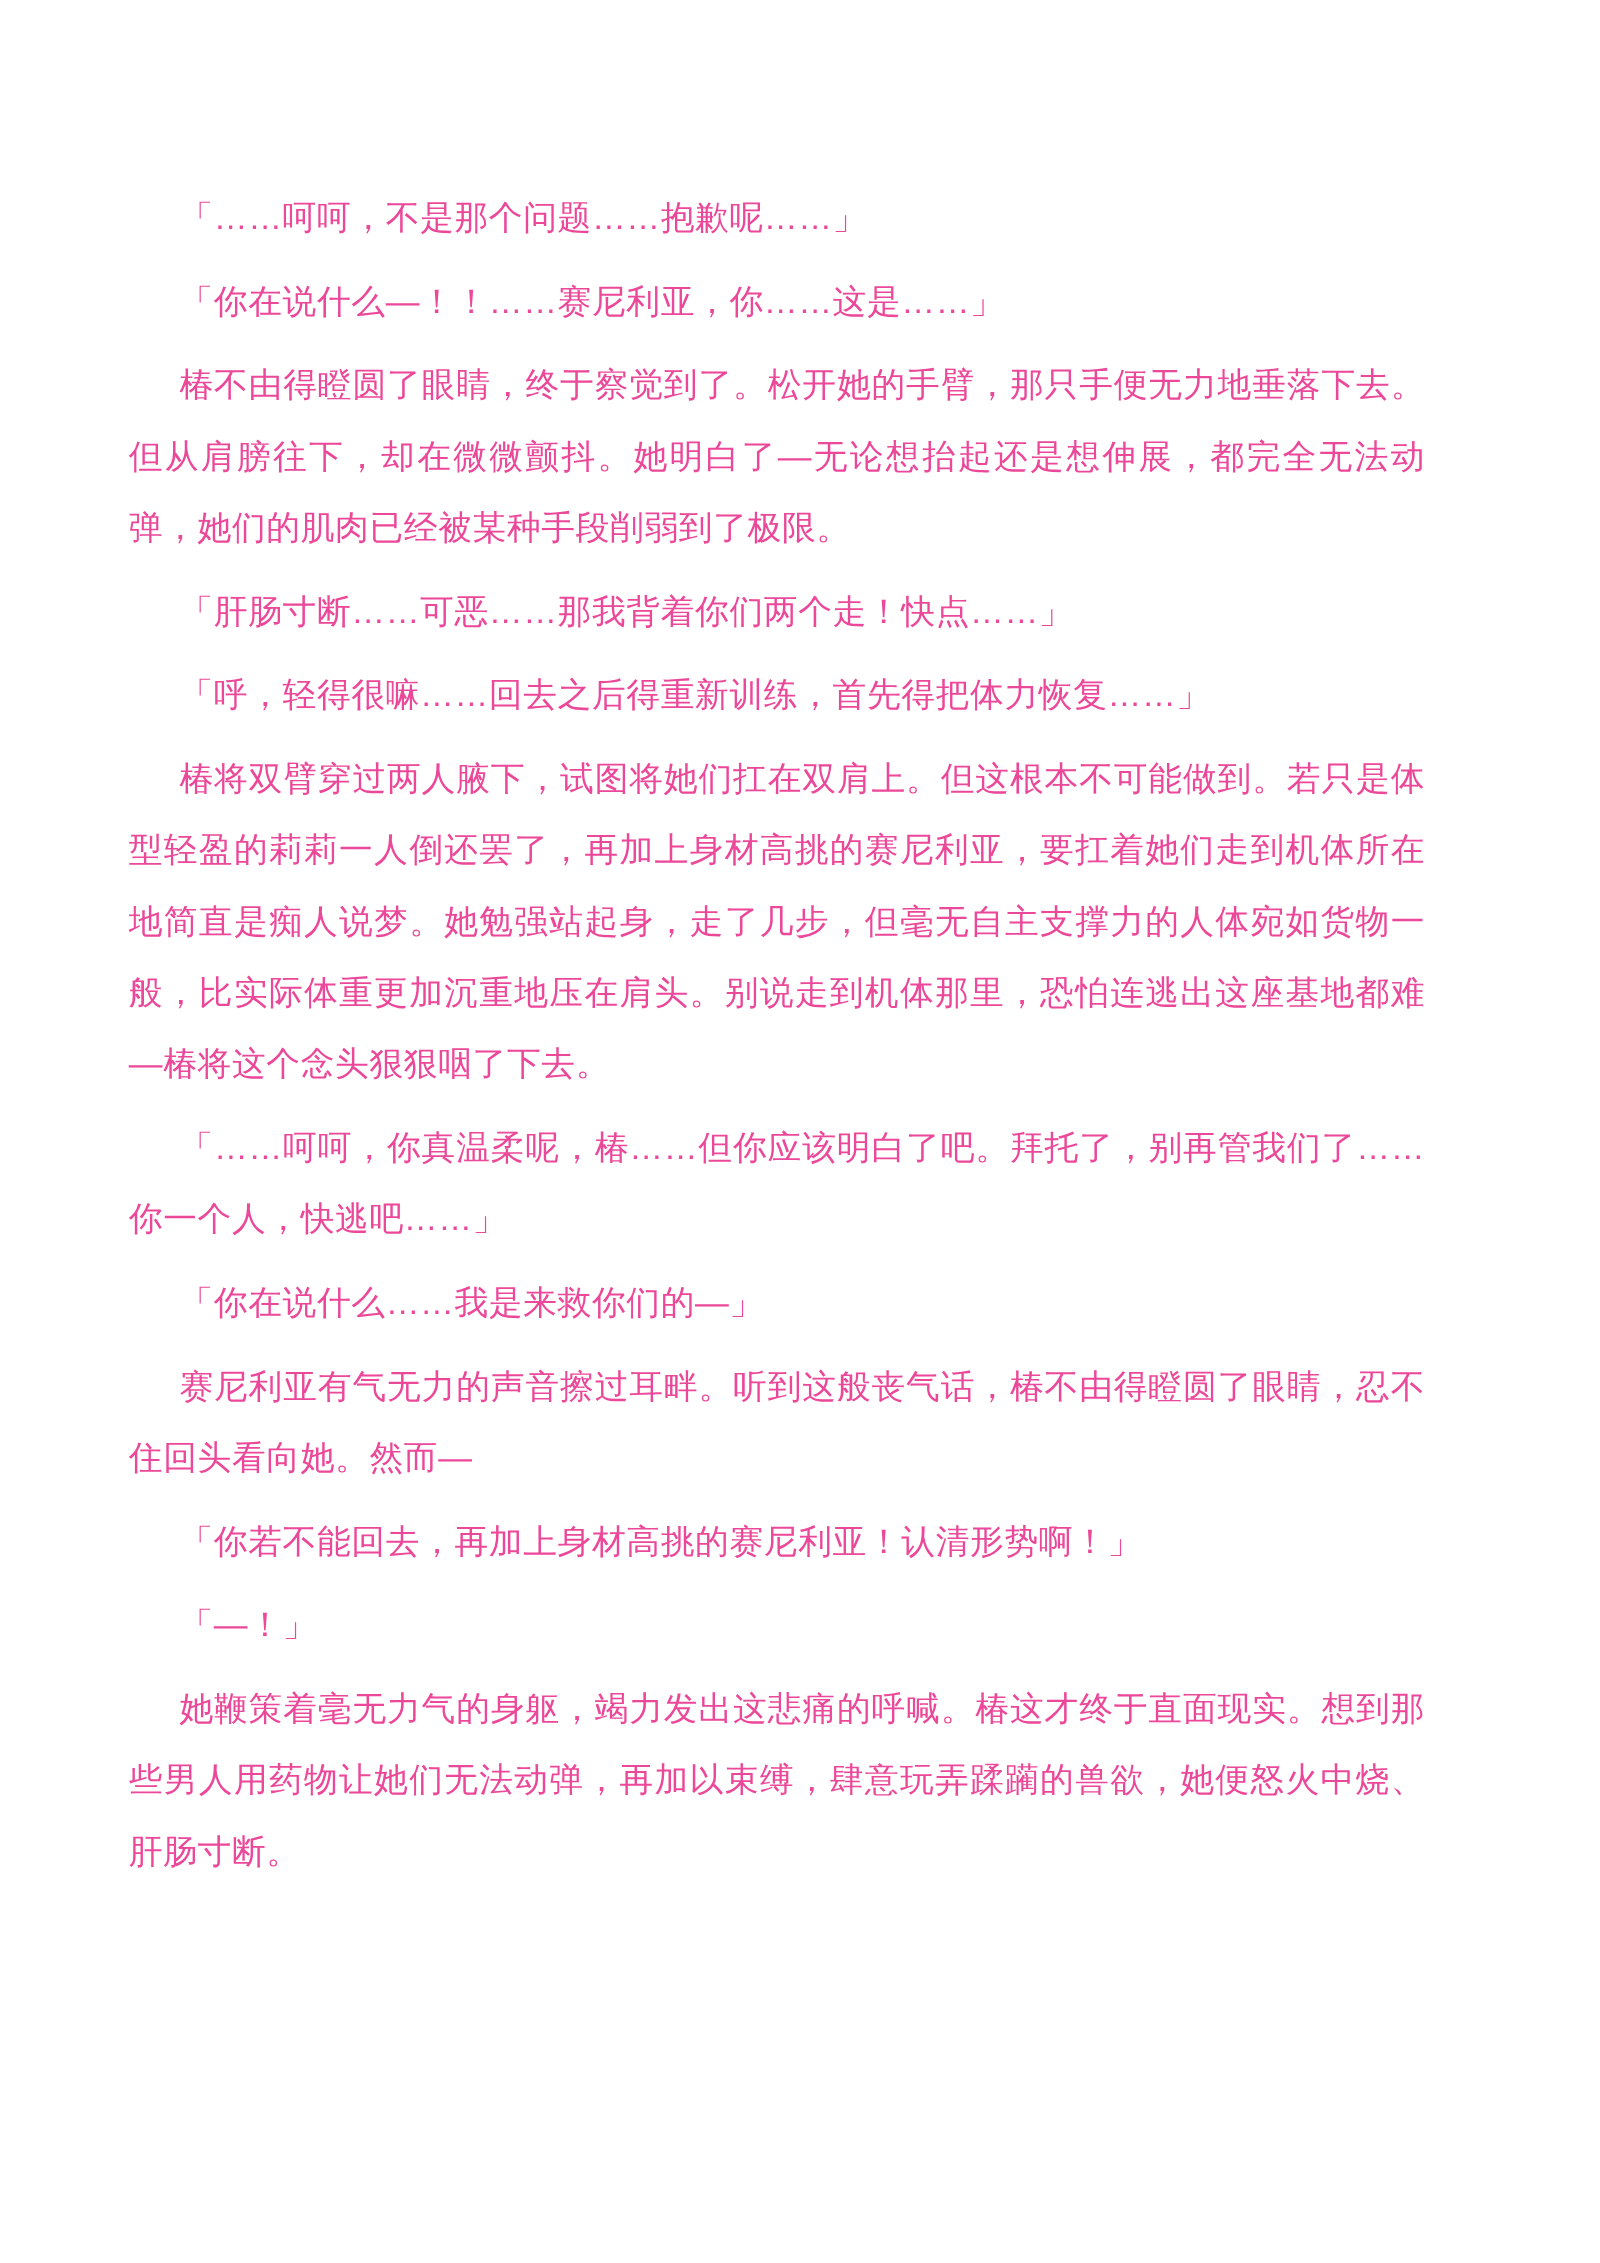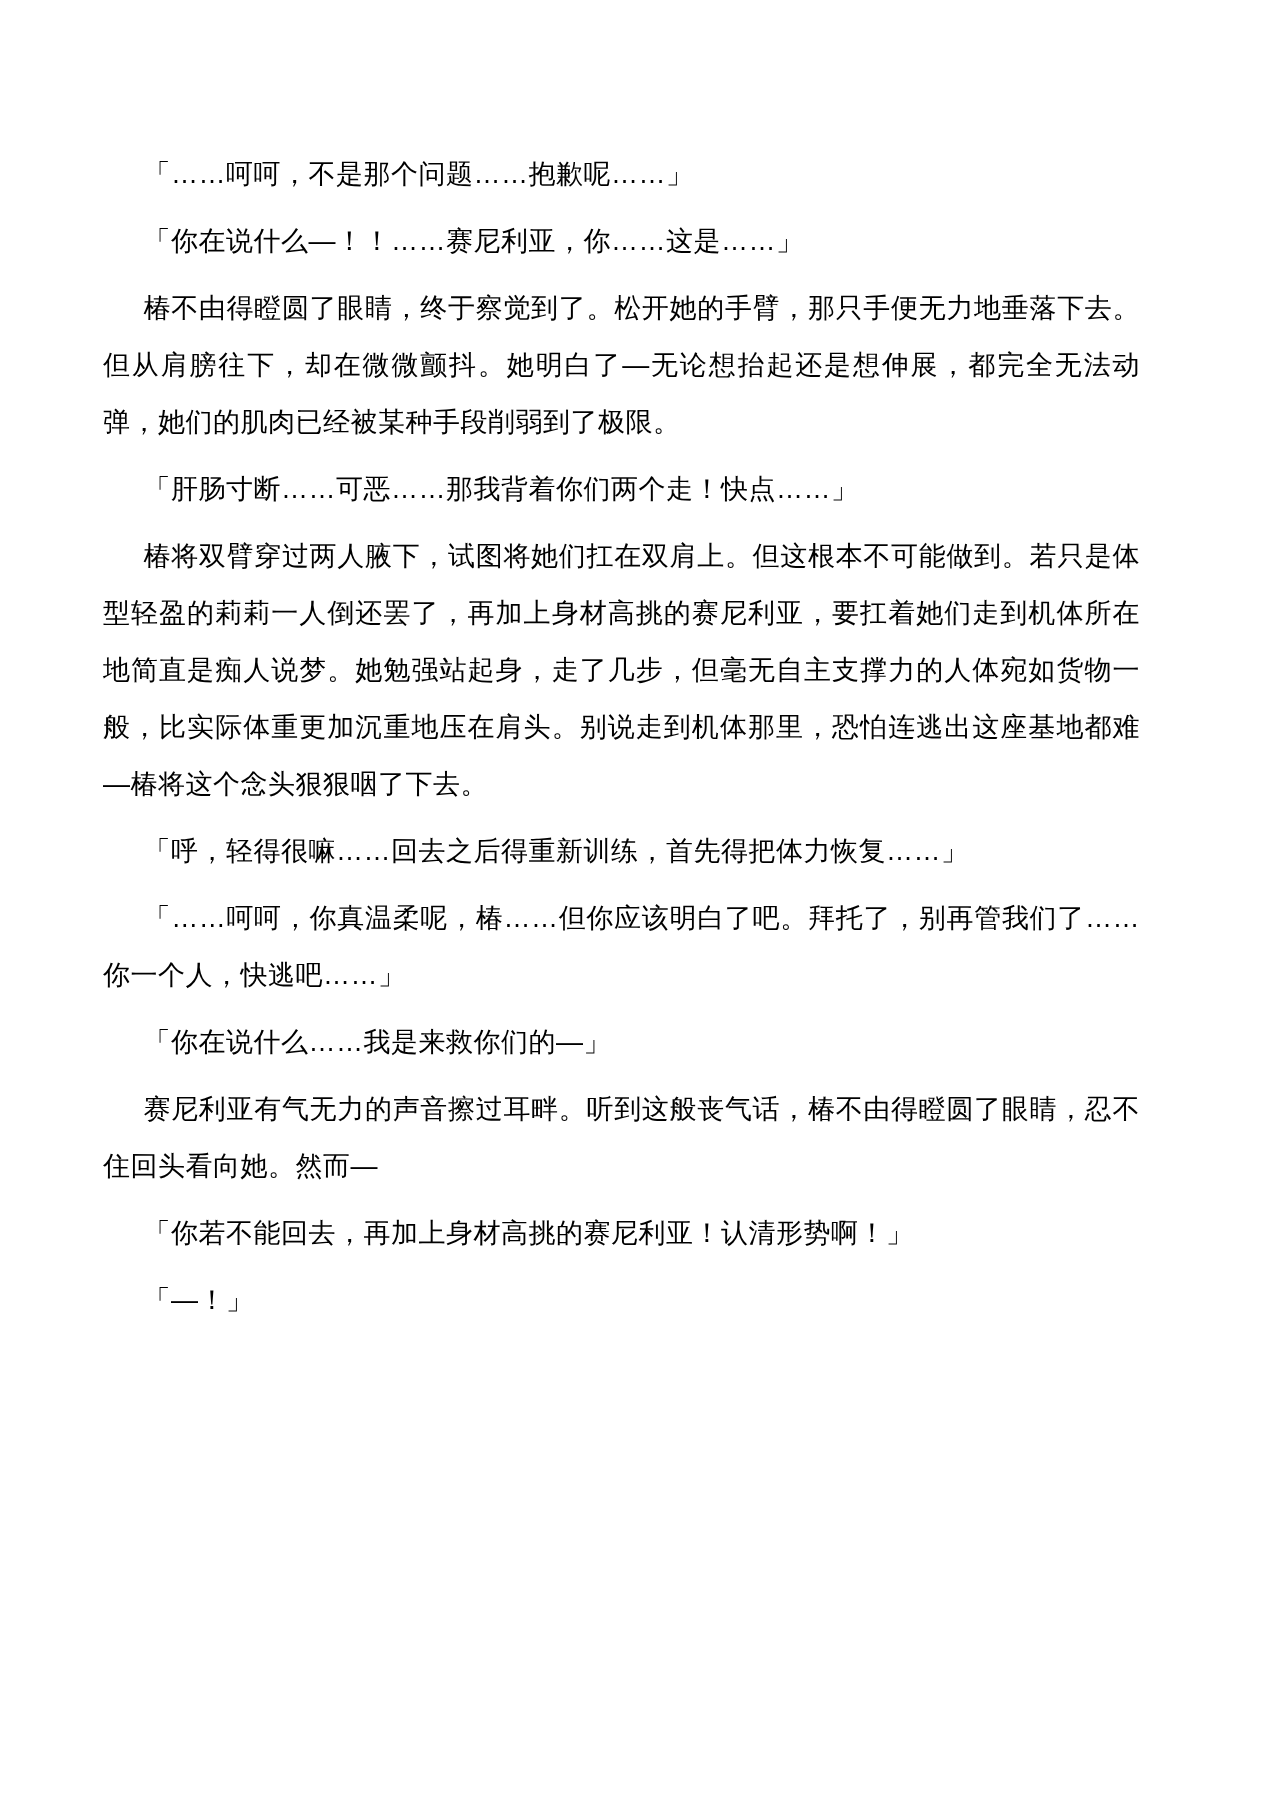--- a/index.html
+++ b/index.html
@@ -14,21 +14,21 @@
     margin: 0 auto;
     background: #ffffff;
     overflow: hidden;
     box-sizing: border-box;
   }
   .text-area {
     position: absolute;
     top: 146px;
     left: 103px;
     width: 1037px;
-    color: #000000;
+    color: #ec4899;
     font-family: "Liberation Sans", "DejaVu Sans", sans-serif;
     font-size: 27px;
     line-height: 57px;
     text-align: justify;
     letter-spacing: 0.5px;
   }
   .text-area p {
     margin: 0 0 10px 0;
     text-indent: 1.5em;
     word-break: break-all;
@@ -36,21 +36,22 @@
 </style>
 </head>
 <body>
 
 <div class="page">
   <div class="text-area">
       <p>「……呵呵，不是那个问题……抱歉呢……」</p>
       <p>「你在说什么—！！……赛尼利亚，你……这是……」</p>
       <p>椿不由得瞪圆了眼睛，终于察觉到了。松开她的手臂，那只手便无力地垂落下去。但从肩膀往下，却在微微颤抖。她明白了—无论想抬起还是想伸展，都完全无法动弹，她们的肌肉已经被某种手段削弱到了极限。</p>
       <p>「肝肠寸断……可恶……那我背着你们两个走！快点……」</p>
+      <p>「呼，轻得很嘛……回去之后得重新训练，首先得把体力恢复……」</p>
       <p>椿将双臂穿过两人腋下，试图将她们扛在双肩上。但这根本不可能做到。若只是体型轻盈的莉莉一人倒还罢了，再加上身材高挑的赛尼利亚，要扛着她们走到机体所在地简直是痴人说梦。她勉强站起身，走了几步，但毫无自主支撑力的人体宛如货物一般，比实际体重更加沉重地压在肩头。别说走到机体那里，恐怕连逃出这座基地都难—椿将这个念头狠狠咽了下去。</p>
-      <p>「呼，轻得很嘛……回去之后得重新训练，首先得把体力恢复……」</p>
       <p>「……呵呵，你真温柔呢，椿……但你应该明白了吧。拜托了，别再管我们了……你一个人，快逃吧……」</p>
       <p>「你在说什么……我是来救你们的—」</p>
       <p>赛尼利亚有气无力的声音擦过耳畔。听到这般丧气话，椿不由得瞪圆了眼睛，忍不住回头看向她。然而—</p>
       <p>「你若不能回去，再加上身材高挑的赛尼利亚！认清形势啊！」</p>
       <p>「—！」</p>
+      <p>她鞭策着毫无力气的身躯，竭力发出这悲痛的呼喊。椿这才终于直面现实。想到那些男人用药物让她们无法动弹，再加以束缚，肆意玩弄蹂躏的兽欲，她便怒火中烧、肝肠寸断。</p>
     </div>
 </div>
 
 </body></html>

